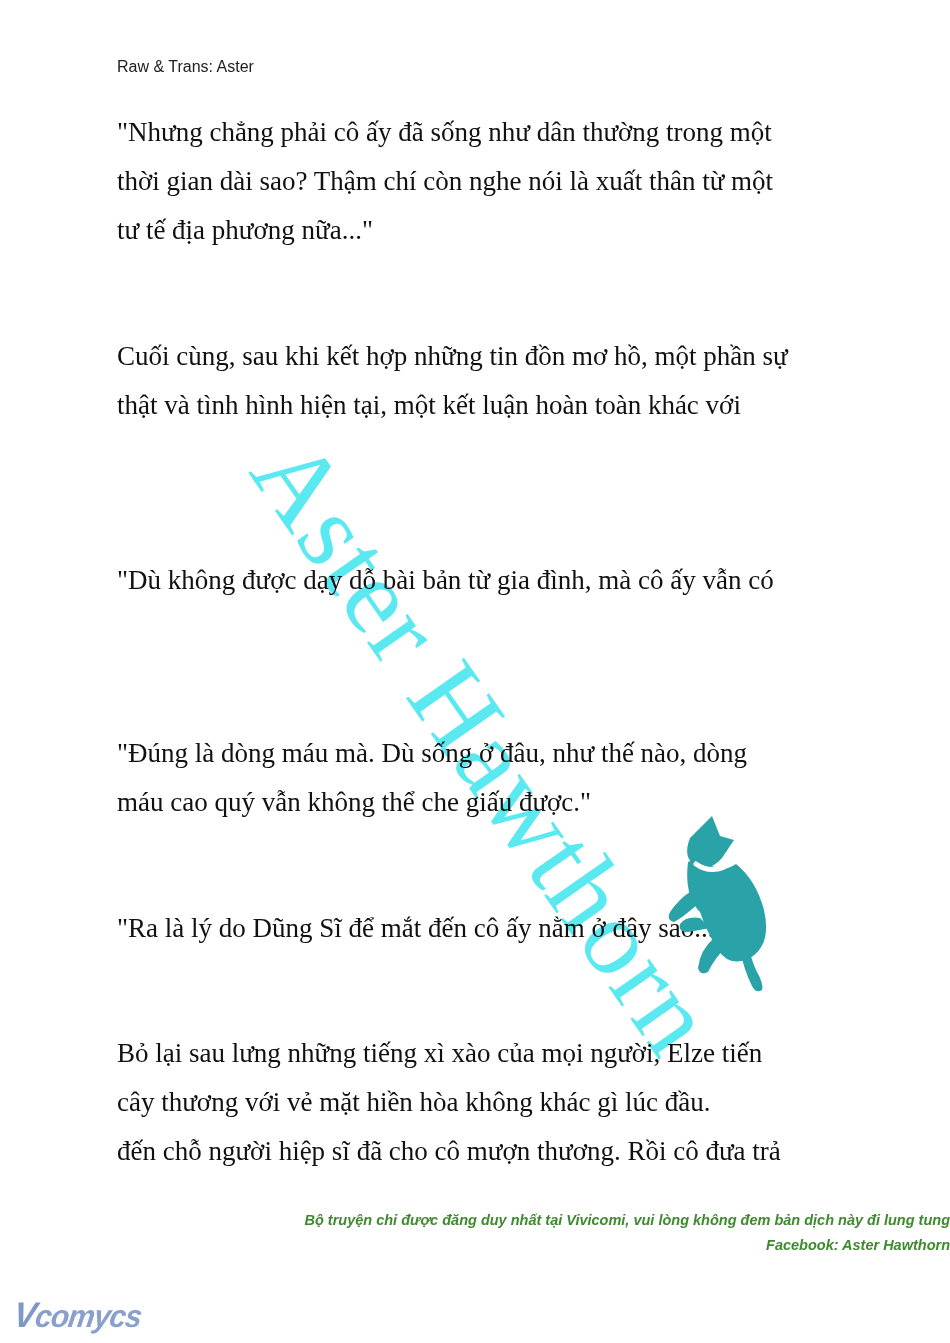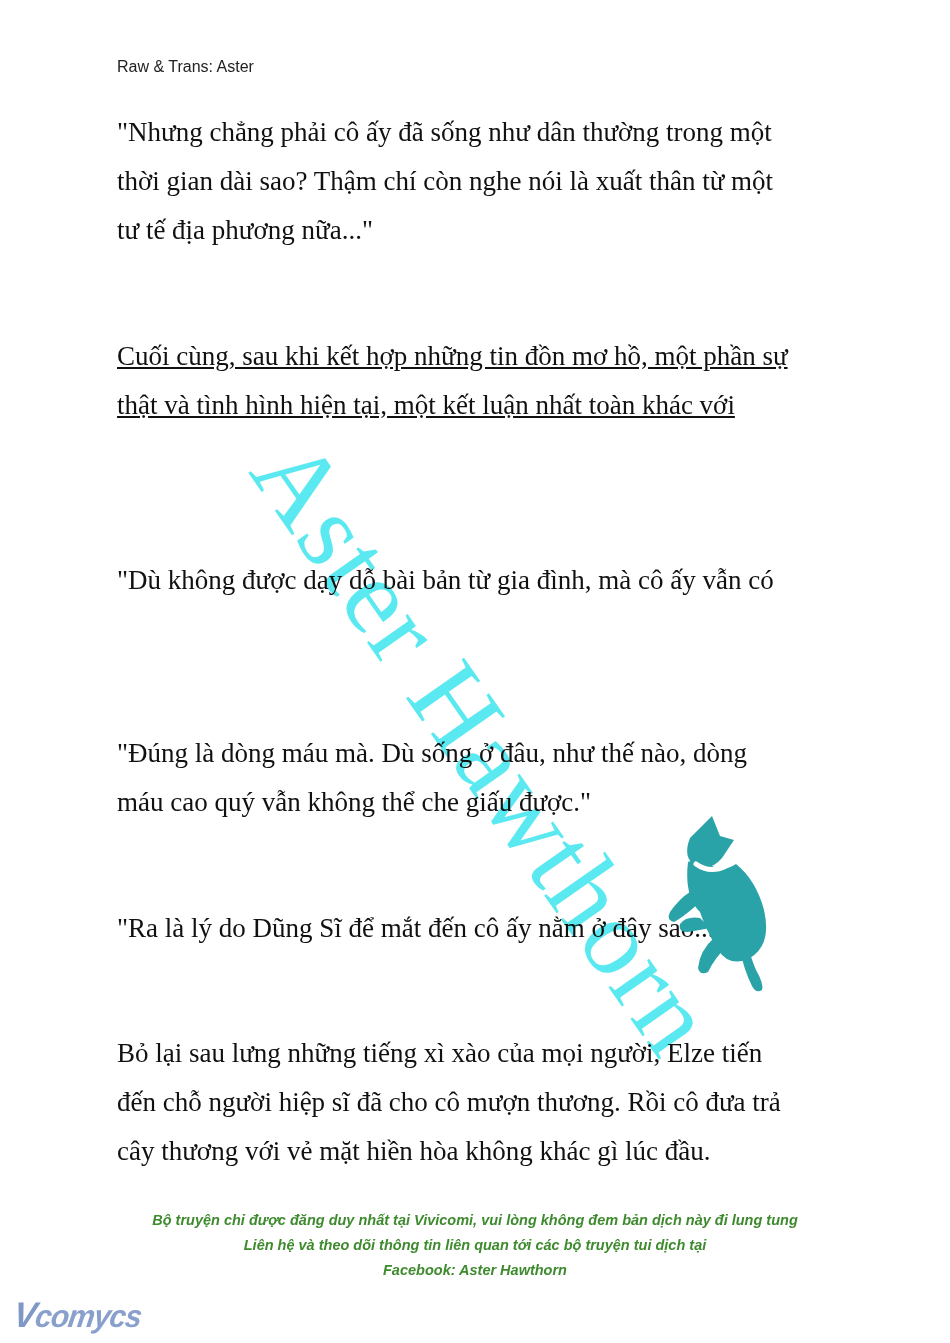--- a/index.html
+++ b/index.html
@@ -62,21 +62,21 @@
       top: 800px;
       width: 140px;
       height: 200px;
       z-index: 3;
     }
     .footer {
       position: absolute;
       left: 0;
       width: 950px;
       top: 1208px;
-      text-align: center;
+      text-align: right;
       font-family: "Liberation Sans", sans-serif;
       font-style: italic;
       font-weight: bold;
       font-size: 14.5px;
       line-height: 25px;
       color: #3e8a2e;
     }
     .footer div { white-space: nowrap; }
     .logo {
       position: absolute;
@@ -103,42 +103,42 @@
 <div class="watermark">
   <span>Aster Hawthorn</span>
 </div>
 
 <div class="para" style="top:108px;">
   <span class="line">"Nhưng chẳng phải cô ấy đã sống như dân thường trong một</span>
   <span class="line">thời gian dài sao? Thậm chí còn nghe nói là xuất thân từ một</span>
   <span class="line">tư tế địa phương nữa..."</span>
 </div>
 
-<div class="para" style="top:332px;text-decoration:underline;">
+<div class="para" style="top:332px;">
   <span class="line">Cuối cùng, sau khi kết hợp những tin đồn mơ hồ, một phần sự</span>
-  <span class="line">thật và tình hình hiện tại, một kết luận nhất toàn khác với</span>
+  <span class="line">thật và tình hình hiện tại, một kết luận hoàn toàn khác với</span>
 </div>
 
 <div class="para" style="top:556px;">
   <span class="line">"Dù không được dạy dỗ bài bản từ gia đình, mà cô ấy vẫn có</span>
 </div>
 
 <div class="para" style="top:729px;">
   <span class="line">"Đúng là dòng máu mà. Dù sống ở đâu, như thế nào, dòng</span>
   <span class="line">máu cao quý vẫn không thể che giấu được."</span>
 </div>
 
 <div class="para" style="top:904px;">
   <span class="line">"Ra là lý do Dũng Sĩ để mắt đến cô ấy nằm ở đây sao...!"</span>
 </div>
 
 <div class="para" style="top:1029px;">
   <span class="line">Bỏ lại sau lưng những tiếng xì xào của mọi người, Elze tiến</span>
+  <span class="line">cây thương với vẻ mặt hiền hòa không khác gì lúc đầu.</span>
   <span class="line">đến chỗ người hiệp sĩ đã cho cô mượn thương. Rồi cô đưa trả</span>
-  <span class="line">cây thương với vẻ mặt hiền hòa không khác gì lúc đầu.</span>
 </div>
 
 <div class="cat">
   <svg width="140" height="200" viewBox="0 0 140 200">
     <g fill="#2aa3a8">
 
       <path d="M30 38 L52 16 L60 36 L74 40 L62 58 Q50 72 36 66 Q22 58 30 38 Z"></path>
 
       <path d="M28 62 Q40 56 52 66 Q64 72 76 64 Q96 80 104 110 Q112 145 90 158 Q70 168 58 150 Q46 130 40 112 Q24 96 28 62 Z"></path>
 
@@ -150,19 +150,18 @@
 
       <path d="M80 150 Q84 170 92 186 Q96 194 102 190 Q104 184 96 170 Q90 156 88 144 Z"></path>
     </g>
 
     <path d="M36 64 Q50 74 66 66" stroke="#ffffff" stroke-width="5" fill="none" stroke-linecap="round"></path>
   </svg>
 </div>
 
 <div class="footer">
   <div>Bộ truyện chỉ được đăng duy nhất tại Vivicomi, vui lòng không đem bản dịch này đi lung tung</div>
-  <div>Liên hệ và theo dõi thông tin liên quan tới các bộ truyện tui dịch tại</div>
   <div>Facebook: Aster Hawthorn</div>
 </div>
 
 <div class="logo">
   <span class="v">V</span><span>comycs</span>
 </div>
 
 </body></html>

